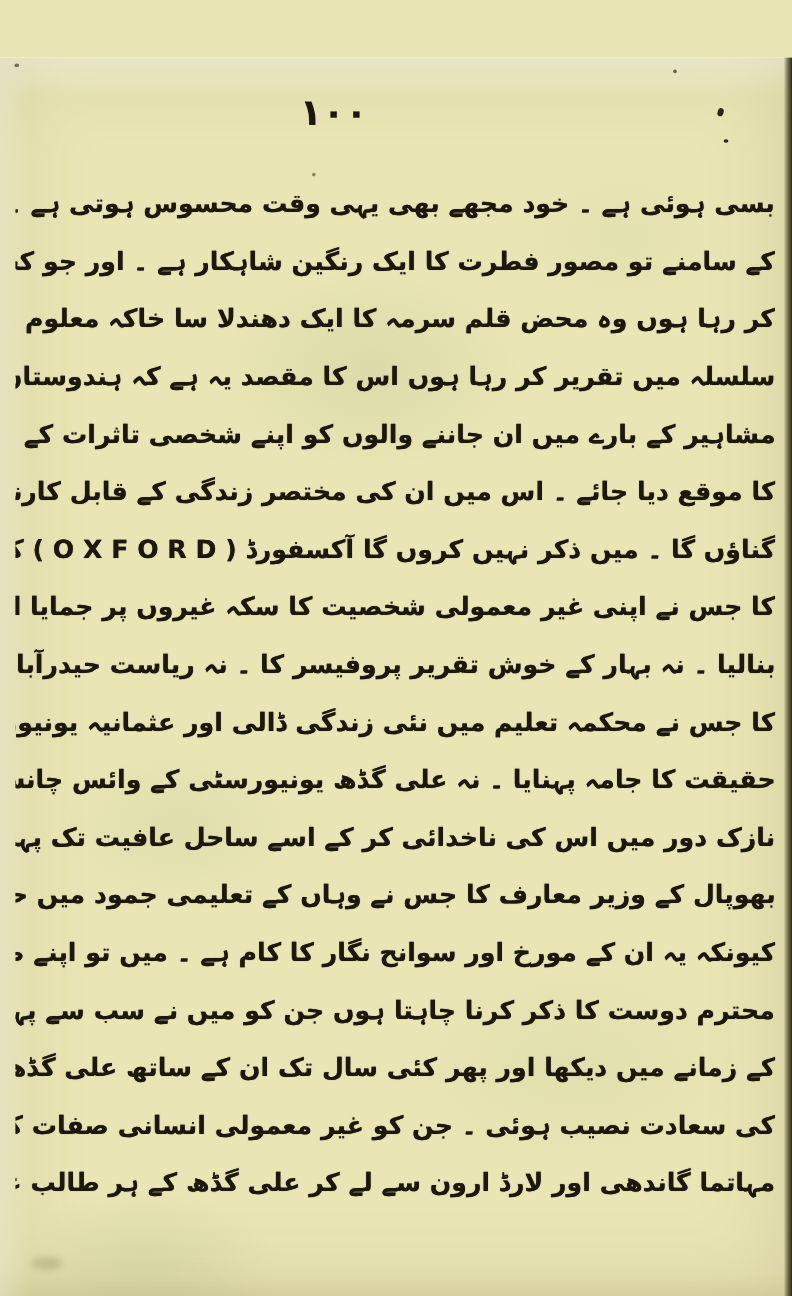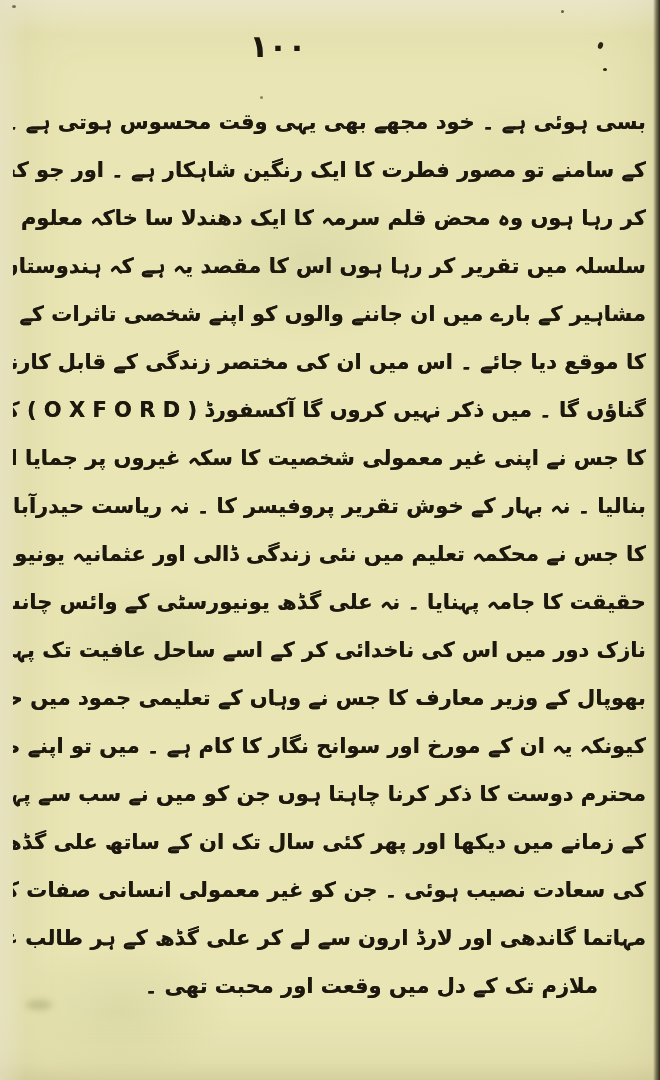--- a/index.html
+++ b/index.html
@@ -16,20 +16,21 @@
       radial-gradient(ellipse 180px 120px at 310px 260px, rgba(186,192,138,0.28), rgba(186,192,138,0) 70%),
       radial-gradient(ellipse 140px 90px at 150px 640px, rgba(190,196,142,0.22), rgba(190,196,142,0) 70%),
       radial-gradient(ellipse 200px 120px at 480px 840px, rgba(196,200,146,0.20), rgba(196,200,146,0) 70%),
       radial-gradient(ellipse 160px 100px at 120px 1010px, rgba(178,186,130,0.25), rgba(178,186,130,0) 70%),
       radial-gradient(ellipse 130px 80px at 520px 150px, rgba(200,204,150,0.18), rgba(200,204,150,0) 70%),
       linear-gradient(180deg, rgba(248,246,222,0.85) 0px, rgba(248,246,222,0) 34px),
       linear-gradient(90deg, rgba(246,244,218,0.7) 0px, rgba(246,244,218,0) 26px),
       linear-gradient(0deg, rgba(205,200,150,0.35) 0px, rgba(205,200,150,0) 18px),
       #e9e5b4;
     box-shadow: inset 0 0 70px rgba(130,120,64,0.22);
+    margin-top: 48px;
   }
   .edge-right {
     position: absolute; top: 0; right: 0; width: 7px; height: 100%;
     background: linear-gradient(90deg, rgba(53,48,31,0) 0%, rgba(53,48,31,0.55) 45%, #2c2715 100%);
   }
   .page-number {
     position: absolute; top: 28px; left: 0; width: 100%;
     text-align: center;
     transform: translateX(-52px);
     font-size: 31px; font-weight: bold; color: #1b170d;
@@ -84,21 +85,20 @@
     <div class="line">بنالیا ۔ نہ بہار کے خوش تقریر پروفیسر کا ۔ نہ ریاست حیدرآباد کے ناظم تعلیمات</div>
     <div class="line">کا جس نے محکمہ تعلیم میں نئی زندگی ڈالی اور عثمانیہ یونیورسٹی کے خواب کو</div>
     <div class="line">حقیقت کا جامہ پہنایا ۔ نہ علی گڈھ یونیورسٹی کے وائس چانسلر کا جس نے ایک</div>
     <div class="line">نازک دور میں اس کی ناخدائی کر کے اسے ساحل عافیت تک پہنچا دیا ۔ نہ ریاست</div>
     <div class="line">بھوپال کے وزیر معارف کا جس نے وہاں کے تعلیمی جمود میں حرکت پیدا کر دی</div>
     <div class="line">کیونکہ یہ ان کے مورخ اور سوانح نگار کا کام ہے ۔ میں تو اپنے صرف اس عزیز نایاب و</div>
     <div class="line">محترم دوست کا ذکر کرنا چاہتا ہوں جن کو میں نے سب سے پہلے اپنی طالب علمی</div>
     <div class="line">کے زمانے میں دیکھا اور پھر کئی سال تک ان کے ساتھ علی گڈھ میں کام کرنے</div>
     <div class="line">کی سعادت نصیب ہوئی ۔ جن کو غیر معمولی انسانی صفات کی بدولت ڈاکٹر اقبال ۔</div>
     <div class="line">مہاتما گاندھی اور لارڈ ارون سے لے کر علی گڈھ کے ہر طالب علم اور چھوٹے سے</div>
-    <div class="line line-last">ملازم تک کے دل میں وقعت اور محبت تھی ۔</div>
   </div>
 
   <div class="speck speck-1"></div>
   <div class="speck speck-2"></div>
   <div class="speck speck-3"></div>
   <div class="speck speck-4"></div>
   <div class="speck speck-5"></div>
   <div class="smudge"></div>
 
   <div class="edge-right"></div>

